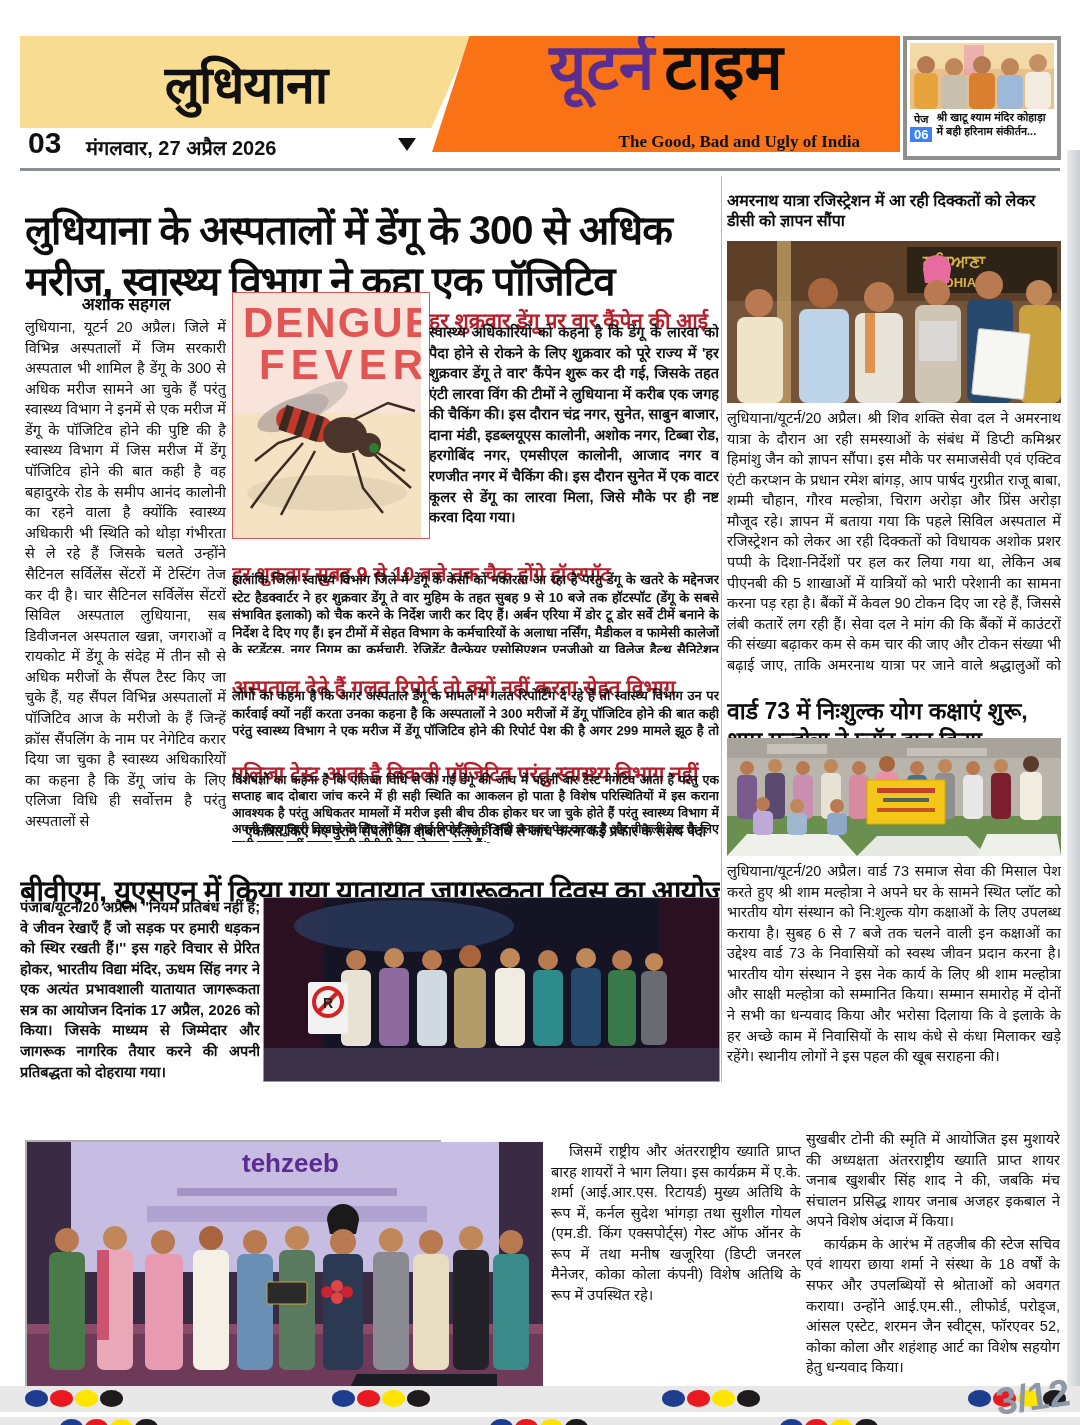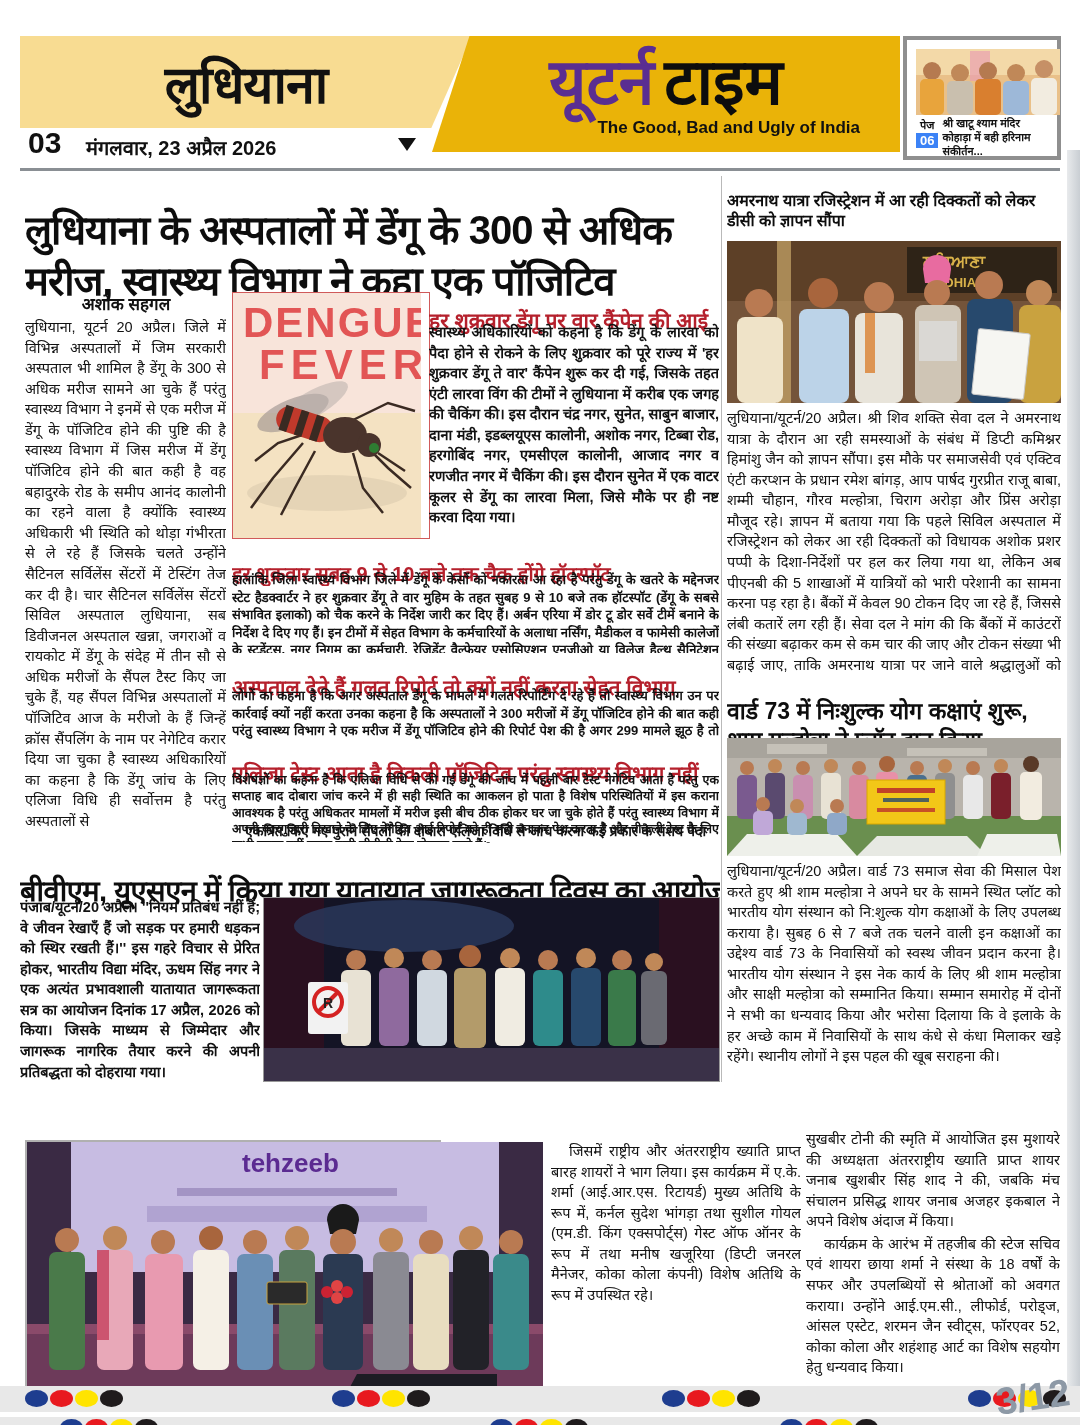--- a/index.html
+++ b/index.html
@@ -6,31 +6,31 @@
   .page{position:relative;width:1080px;height:1425px;margin:0 auto;background:#ffffff;
         font-family:"Liberation Sans",sans-serif;color:#111;overflow:hidden;}
   .abs{position:absolute;}
   
   .region-band{left:20px;top:36px;width:452px;height:92px;background:#f8dc92;
                clip-path:polygon(0 0,100% 0,91% 100%,0 100%);
                display:flex;align-items:center;justify-content:center;}
   .region-band span{font-size:52px;font-weight:700;letter-spacing:-1px;}
   .page-num{left:28px;top:126px;font-size:30px;font-weight:700;}
   .page-date{left:86px;top:134px;font-size:20px;font-weight:700;}
-  .logo-band{left:432px;top:36px;width:468px;height:116px;background:#eab308;
+  .logo-band{left:432px;top:36px;width:468px;height:116px;background:#f97316;
              clip-path:polygon(8% 0,100% 0,100% 100%,0 100%);
-             display:flex;flex-direction:column;align-items:center;justify-content:center;}
+             display:flex;flex-direction:column;align-items:center;justify-content:space-between;font-family:Liberation Serif, serif;}
   .logo-line{font-size:64px;font-weight:700;line-height:1;}
   .logo-first{color:#5a2e91;}
   .logo-second{color:#0d0d0d;margin-left:10px;}
   .logo-tagline{font-size:17px;font-weight:700;color:#111;margin-top:4px;align-self:flex-end;margin-right:40px;}
   .down-tri{left:398px;top:138px;width:0;height:0;border-left:9px solid transparent;
             border-right:9px solid transparent;border-top:13px solid #111;}
   .teaser-box{left:903px;top:36px;width:158px;height:124px;border:4px solid #8f8f8f;
-              background:#fff;padding:9px;box-sizing:border-box;}
+              background:#fff;padding:3px;box-sizing:border-box;}
   .teaser-box svg{display:block;}
   .teaser-caption{display:flex;margin-top:2px;align-items:flex-start;}
   .teaser-pagecol{display:flex;flex-direction:column;align-items:center;margin-right:4px;}
   .teaser-pagelabel{font-size:11px;font-weight:700;}
   .teaser-pagevalue{background:#3b82f6;color:#fff;font-size:13px;font-weight:700;padding:0 4px;margin-top:1px;}
   .teaser-text{font-size:11px;font-weight:700;line-height:1.25;}
   .header-rule{left:20px;top:168px;width:1040px;height:3px;background:#8a8f94;}
   .right-edge{right:0;top:150px;width:13px;height:1240px;background:linear-gradient(to right,#e8eaec,#c9ced3);}
   
   .headline{font-weight:700;color:#0d0d0d;}
@@ -82,21 +82,21 @@
 </style>
 </head>
 <body>
 
 <div class="page">
 
   <div class="abs region-band">
     <span>लुधियाना</span>
   </div>
   <div class="abs page-num">03</div>
-  <div class="abs page-date">मंगलवार, 23 अप्रैल 2026</div>
+  <div class="abs page-date">मंगलवार, 27 अप्रैल 2026</div>
   <div class="abs down-tri"></div>
 
   <div class="abs logo-band">
     <div class="logo-line">
       <span class="logo-first">यूटर्न</span><span class="logo-second">टाइम</span>
     </div>
     <div class="logo-tagline">The Good, Bad and Ugly of India</div>
   </div>
 
   <div class="abs teaser-box">

